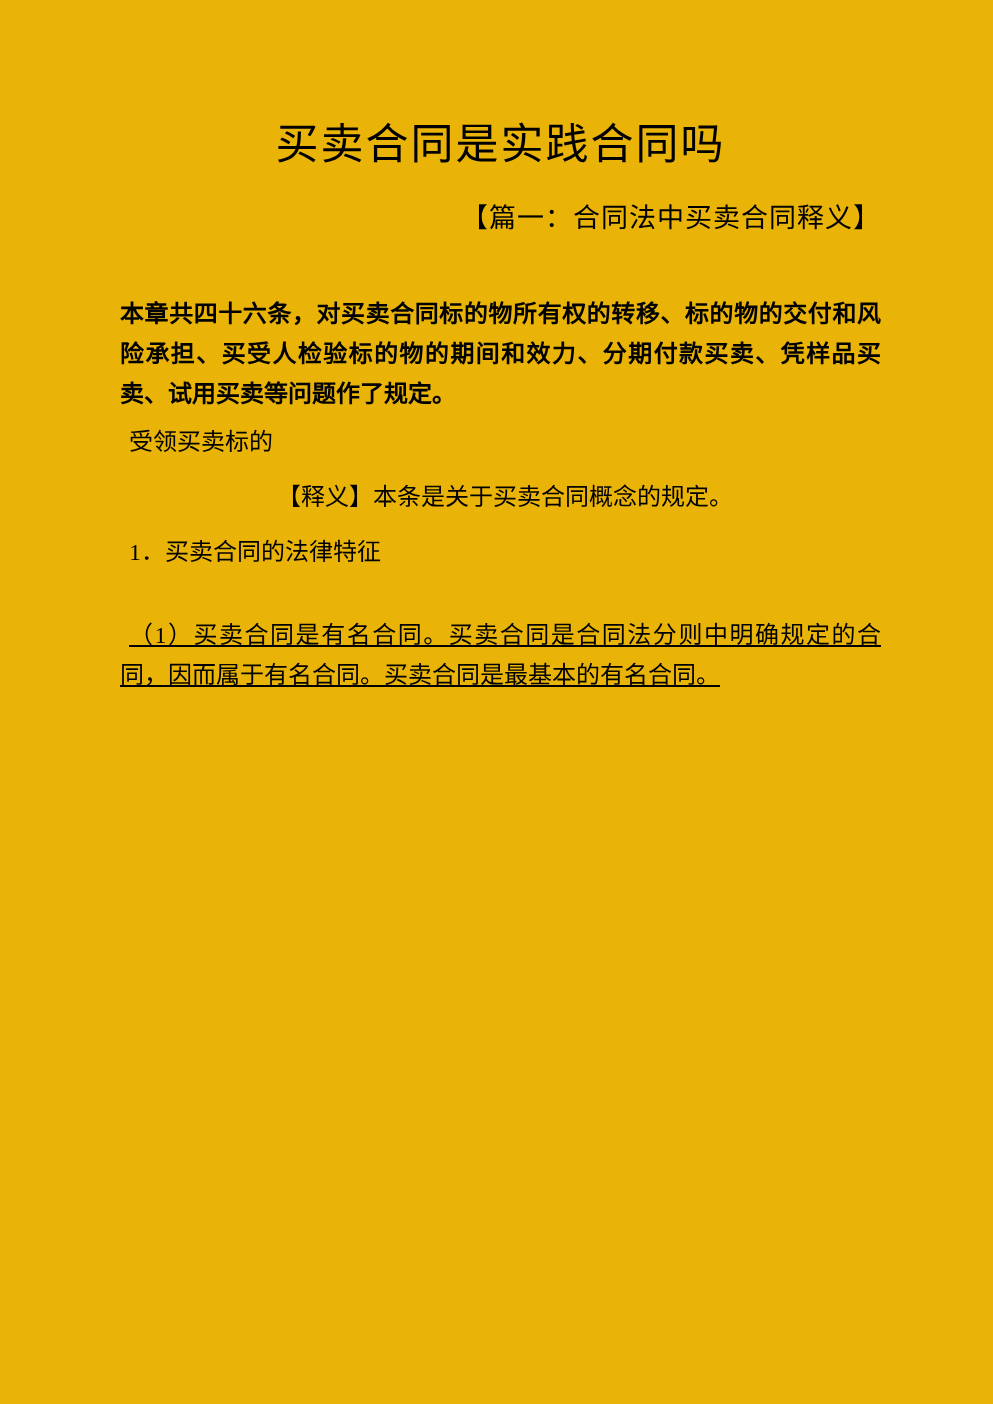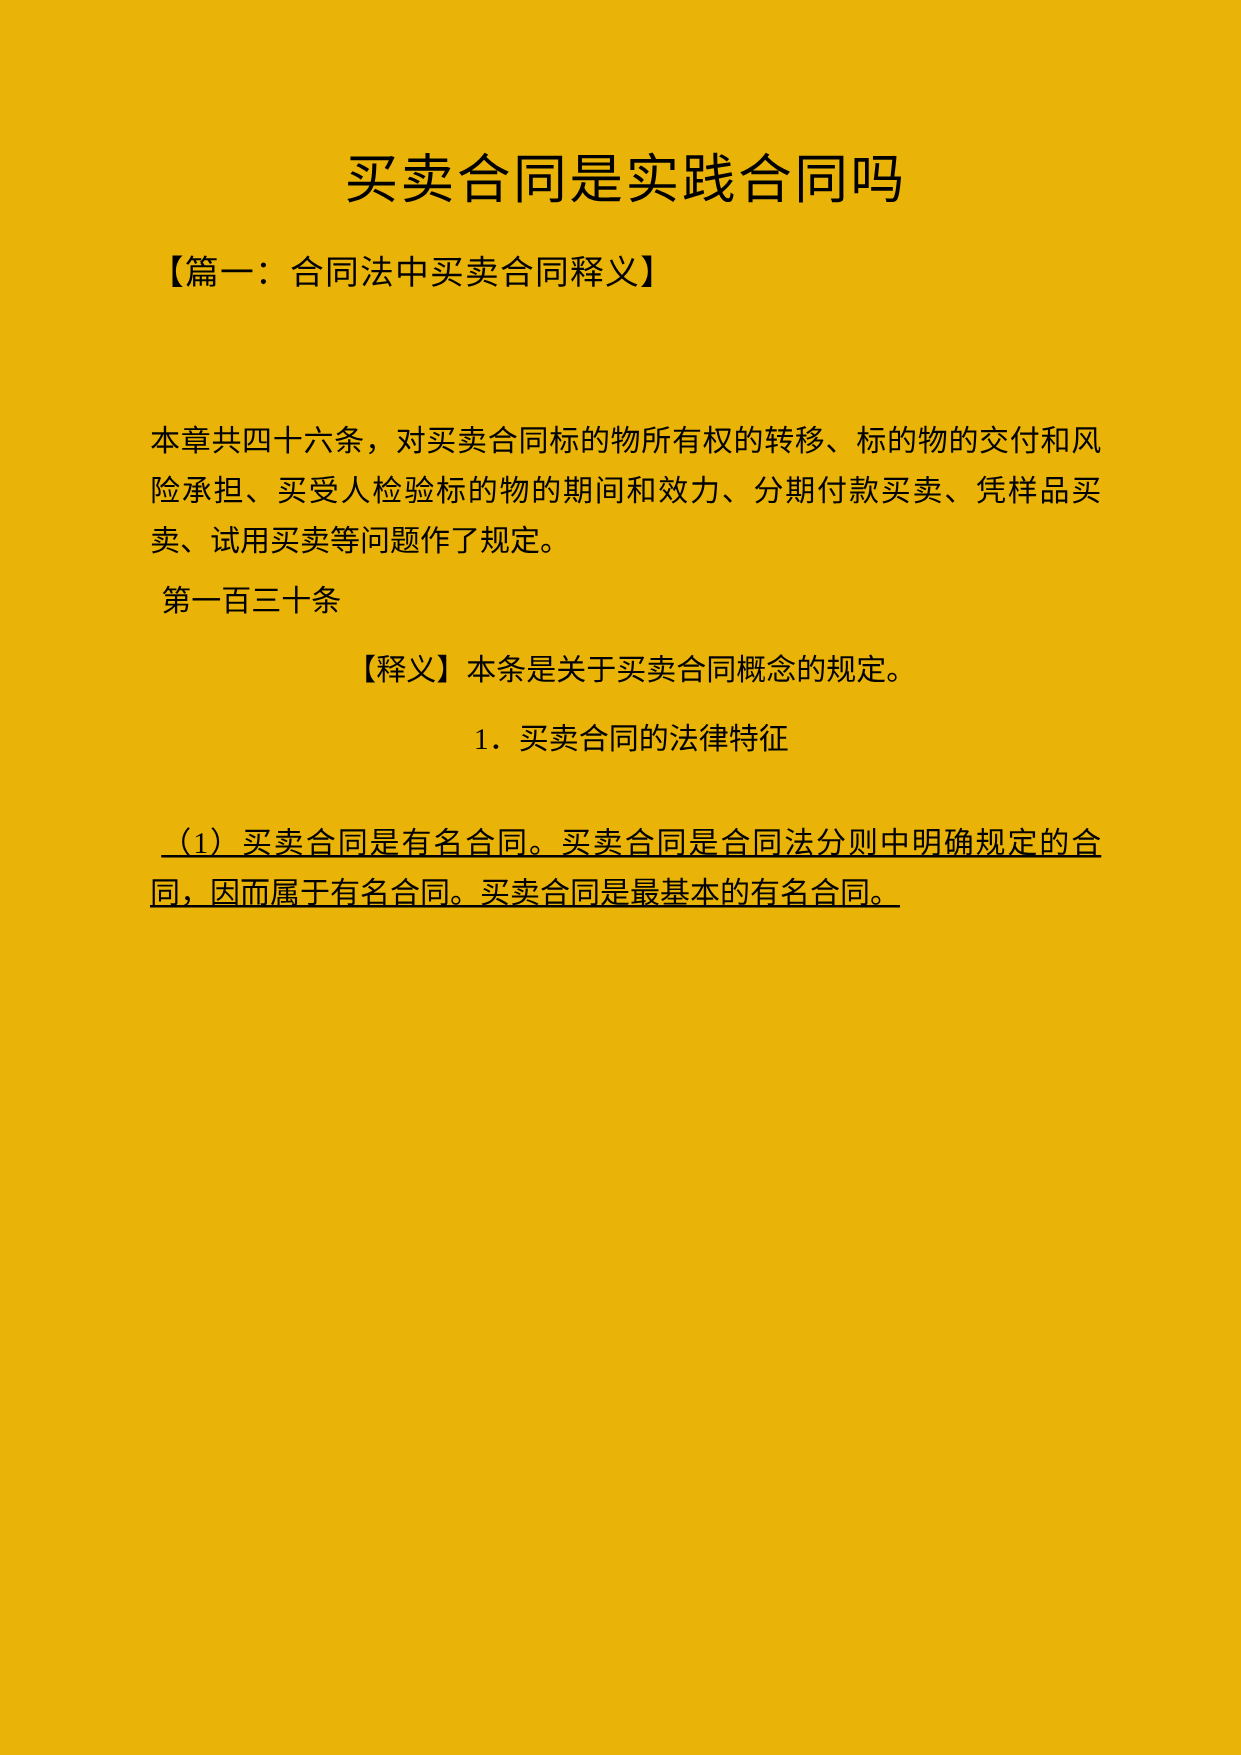--- a/index.html
+++ b/index.html
@@ -29,53 +29,53 @@
     letter-spacing: 2px;
     text-align: center;
     margin: 115px 0 0 0;
     white-space: nowrap;
   }
   .doc-subtitle {
     font-size: 27px;
     font-weight: 400;
     line-height: 40px;
     letter-spacing: 1px;
-    text-align: left;
+    text-align: right;
     margin: 23px 0 0 0;
     white-space: nowrap;
   }
   .para {
     font-size: 24px;
     line-height: 40px;
     margin: 0;
     text-align: justify;
     text-justify: inter-ideograph;
   }
-  .b-intro   { margin-top: 96px; }
+  .b-intro   { margin-top: 56px; font-weight: bold; }
   .b-artnum  { margin-top: 8px;  text-indent: 9px; text-align: left; }
   .b-arttext { margin-top: 0; }
   .b-shiyi   { margin-top: 15px; text-indent: 9px; text-align: center; }
   .b-def     { margin-top: 50px; }
-  .b-head    { margin-top: 15px; text-indent: 9px; text-align: center; }
+  .b-head    { margin-top: 15px; text-indent: 9px; text-align: left; }
   .b-f1      { margin-top: 43px; text-indent: 9px; text-decoration: underline; }
   .b-f2      { margin-top: 45px; text-indent: 9px; }
 </style>
 </head>
 <body>
 
 <div class="page">
   <div class="content">
 
     <h1 class="doc-title">买卖合同是实践合同吗</h1>
 
     <h2 class="doc-subtitle">【篇一：合同法中买卖合同释义】</h2>
 
     <p class="para b-intro">本章共四十六条，对买卖合同标的物所有权的转移、标的物的交付和风险承担、买受人检验标的物的期间和效力、分期付款买卖、凭样品买卖、试用买卖等问题作了规定。</p>
 
-    <p class="para b-artnum">第一百三十条</p>
+    <p class="para b-artnum">受领买卖标的</p>
 
 
     <p class="para b-shiyi">【释义】本条是关于买卖合同概念的规定。</p>
 
 
     <p class="para b-head">1．买卖合同的法律特征</p>
 
     <p class="para b-f1">（1）买卖合同是有名合同。买卖合同是合同法分则中明确规定的合同，因而属于有名合同。买卖合同是最基本的有名合同。</p>
 
 

